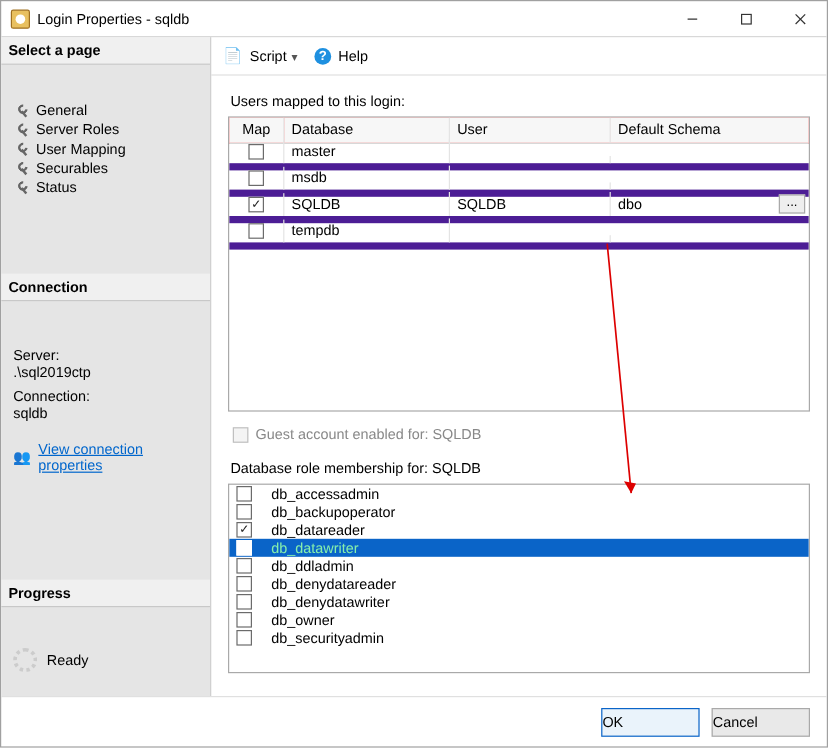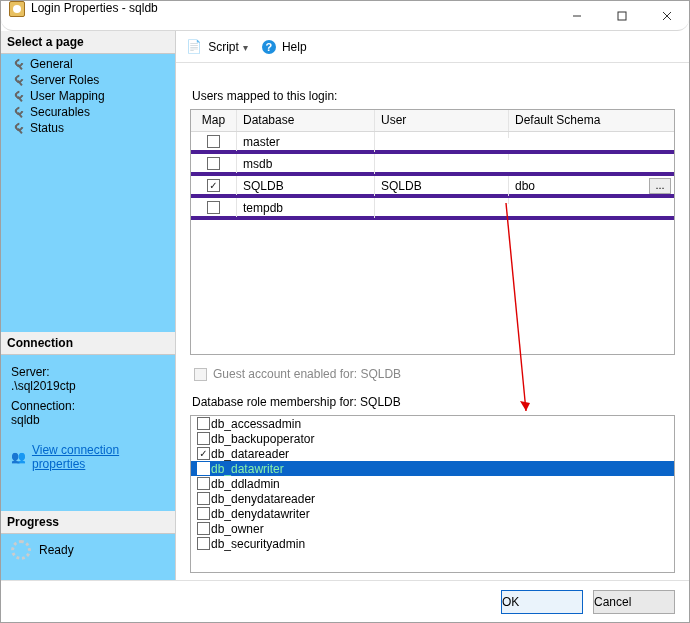--- a/index.html
+++ b/index.html
@@ -12,23 +12,23 @@
     width: 690px;
     height: 623px;
     overflow: hidden;
     border: 1px solid #a0a0a0;
     position: relative;
   }
   
   .titlebar {
     height: 30px;
     display: flex;
+    align-items: center;
     padding: 0 0 0 8px;
     border-bottom: 1px solid #d8d8d8;
-    border-radius: 12px;
   }
   .titlebar .app-icon {
     width: 16px; height: 16px;
     background: #e8c060;
     border: 1px solid #a07020;
     border-radius: 2px;
     margin-right: 6px;
     position: relative;
   }
   .titlebar .app-icon::before{
@@ -44,23 +44,23 @@
   }
   .winbtn svg { stroke:#333; }
 
   
   .main {
     display:flex;
     height: calc(100% - 30px - 42px);
   }
   .leftpane {
     width: 175px;
-    background:#7dd3fc;
+    background:#e5e5e5;
     border-right:1px solid #d0d0d0;
-    display:flex; flex-direction:column;
+    display:flex; flex-direction:column;gap:28px;
   }
   .section-head {
     font-weight:bold;
     padding:4px 6px;
     border-bottom:1px solid #c8c8c8;
     background:#f0f0f0;
   }
   .pagelist { padding:2px 0 8px 0; }
   .page-item {
     display:flex; align-items:center;
@@ -122,21 +122,21 @@
     margin-left:8px;
   }
 
   .content {
     flex:1 1 auto;
     padding:10px 14px 0 14px;
     display:flex; flex-direction:column;
     gap:6px;
     position:relative;
   }
-  .group-label { margin-left:2px; margin-top:16px;}
+  .group-label { margin-left:2px; margin-top:4px;}
   .grid {
     border:1px solid #a9a9a9;
     height:246px;
     background:#fff;
     overflow:hidden;
     position:relative;
   }
   .grid-header {
     display:flex;
     background:#ef4444;
@@ -149,22 +149,22 @@
     overflow:hidden; white-space:nowrap;
   }
   .col.map { width:46px; text-align:center; }
   .col.db  { width:138px; }
   .col.user{ width:134px; }
   .col.schema{ flex:1 1 auto; border-right:none; position:relative;}
   .grid-header .col { font-weight:normal; background:#f7f7f7;}
   .grid-body {}
   .grid-row {
     display:flex; height:22px;
-    border-bottom:4px solid #4c1d95;
-    align-items:flex-start;
+    border-bottom:6px solid #4c1d95;
+    align-items:flex-end;
   }
   .grid-row .col.map { display:flex; justify-content:center; align-items:center;}
   .chk {
     width:13px; height:13px; border:1px solid #6b6b6b;
     display:inline-flex; align-items:center; justify-content:center;
     background:#fff;
     font-size:10px; line-height:1;
   }
   .chk.checked::before{ content:"\2713"; color:#222; }
   .chk.disabled { border-color:#b8b8b8; background:#f4f4f4;}
@@ -178,21 +178,21 @@
   .guest-row { display:flex; align-items:flex-end; gap:6px; color:#888; margin:6px 0 2px 4px;}
   .guest-row .chk { border-color:#c0c0c0;}
 
   .roles-box {
     border:1px solid #a9a9a9;
     height:158px;
     overflow:hidden;
     background:#fff;
   }
   .role-row {
-    display:flex; align-items:center; gap:1px;
+    display:flex; align-items:center; gap:16px;
     padding:0 6px;
     height:15px;
   }
   .role-row.selected {
     background:#0a64c8; color:#86efac;
   }
   .role-row.selected .chk { border-color:#fff; color:#fff;}
   .role-row.selected .chk.checked::before{ color:#fff; }
 
   

